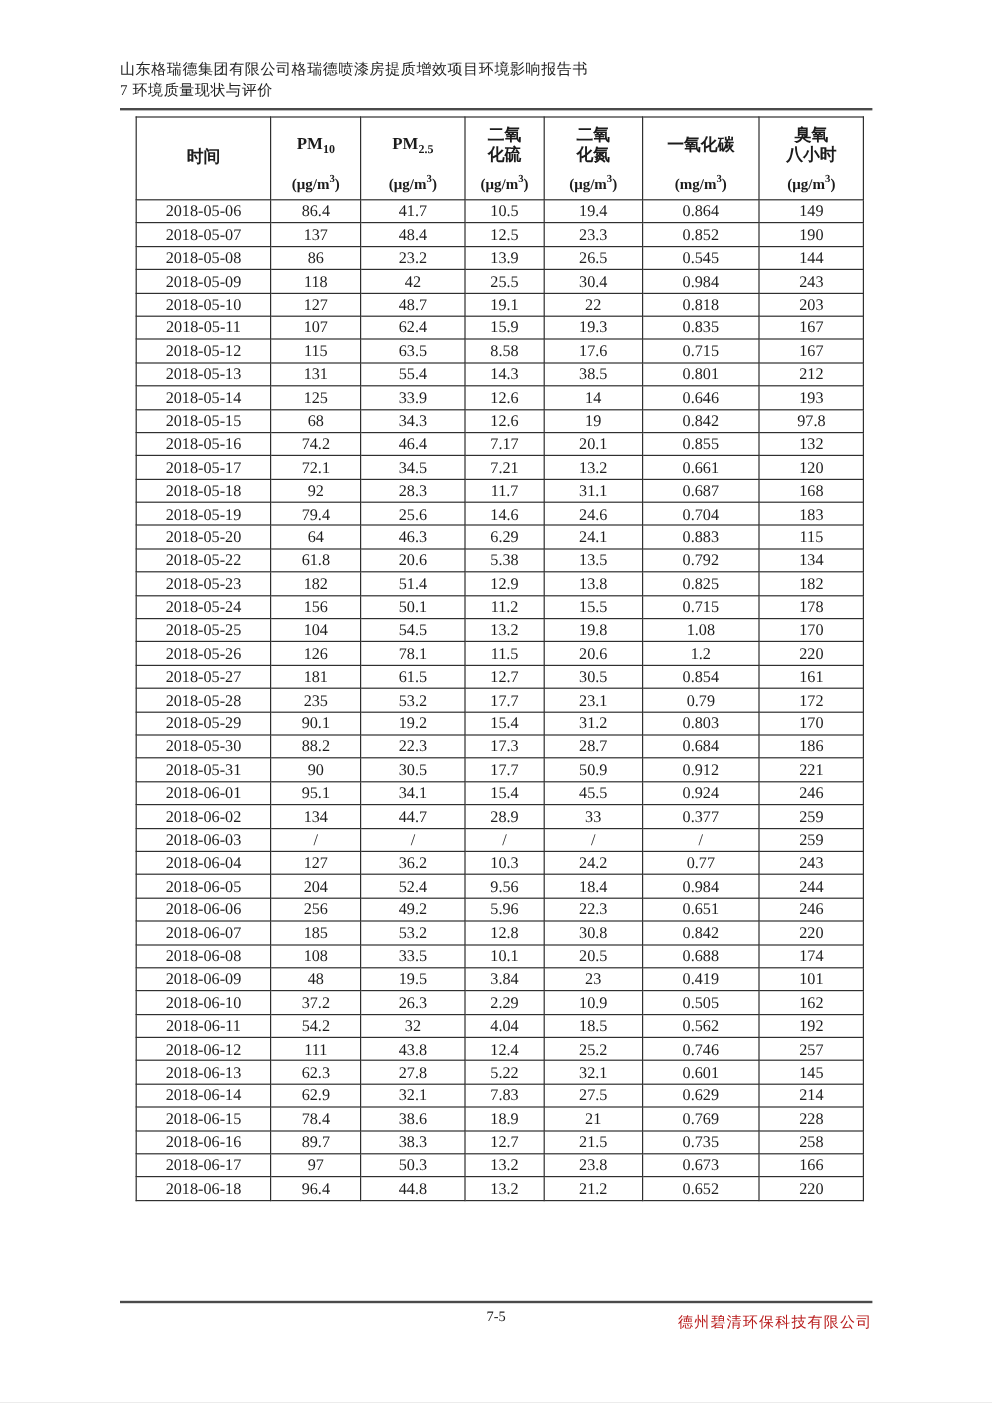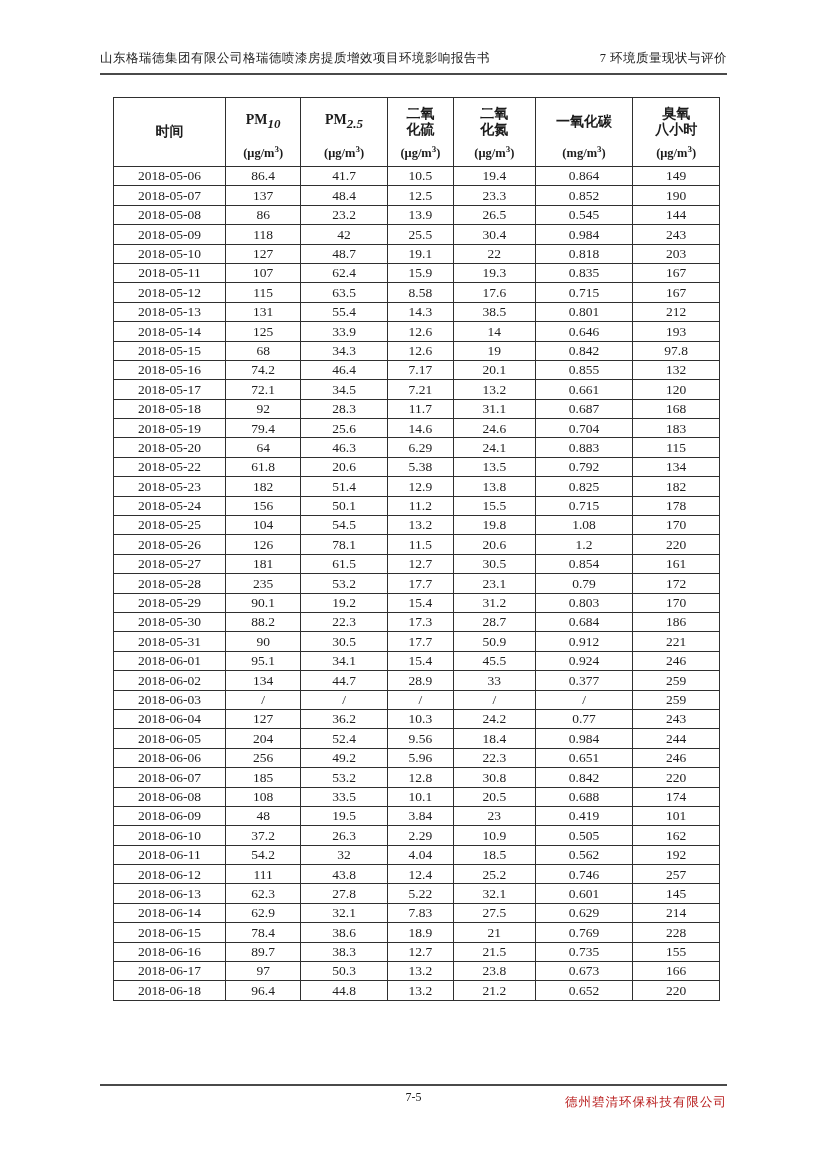--- a/index.html
+++ b/index.html
@@ -18,26 +18,27 @@
     overflow: hidden;
   }
   
   .doc-header {
     position: absolute;
     top: 50px;
     left: 100px;
     right: 100px;
     display: flex;
     justify-content: space-between;
-    align-items: center;
+    align-items: flex-start;
     padding-bottom: 6px;
     border-bottom: 2px solid #4a4a4a;
     font-size: 12.5px;
     letter-spacing: 0.5px;
     color: #222;
+    flex-direction: column;
   }
   
   table.aq {
     position: absolute;
     top: 97px;
     left: 113px;
     width: 607px;
     border-collapse: collapse;
     table-layout: fixed;
   }
@@ -58,21 +59,21 @@
     height: 68px;
   }
   .hd-title {
     flex: 1;
     display: flex;
     align-items: center;
     justify-content: center;
     line-height: 1.15;
   }
   .hd-title .two-line { display: inline-block; }
-  .hd-sub { font-size: 13px; font-style: italic; }
+  .hd-sub { font-size: 10px; }
   .hd-unit {
     font-size: 12.5px;
     line-height: 1;
     padding-bottom: 6px;
   }
   .hd-unit sup { font-size: 9px; }
   table.aq tbody td {
     height: 19.4px;
     font-size: 13.5px;
     line-height: 1;
@@ -541,21 +542,21 @@
           <td>0.769</td>
           <td>228</td>
         </tr>
         <tr>
           <td>2018-06-16</td>
           <td>89.7</td>
           <td>38.3</td>
           <td>12.7</td>
           <td>21.5</td>
           <td>0.735</td>
-          <td>155</td>
+          <td>258</td>
         </tr>
         <tr>
           <td>2018-06-17</td>
           <td>97</td>
           <td>50.3</td>
           <td>13.2</td>
           <td>23.8</td>
           <td>0.673</td>
           <td>166</td>
         </tr>

